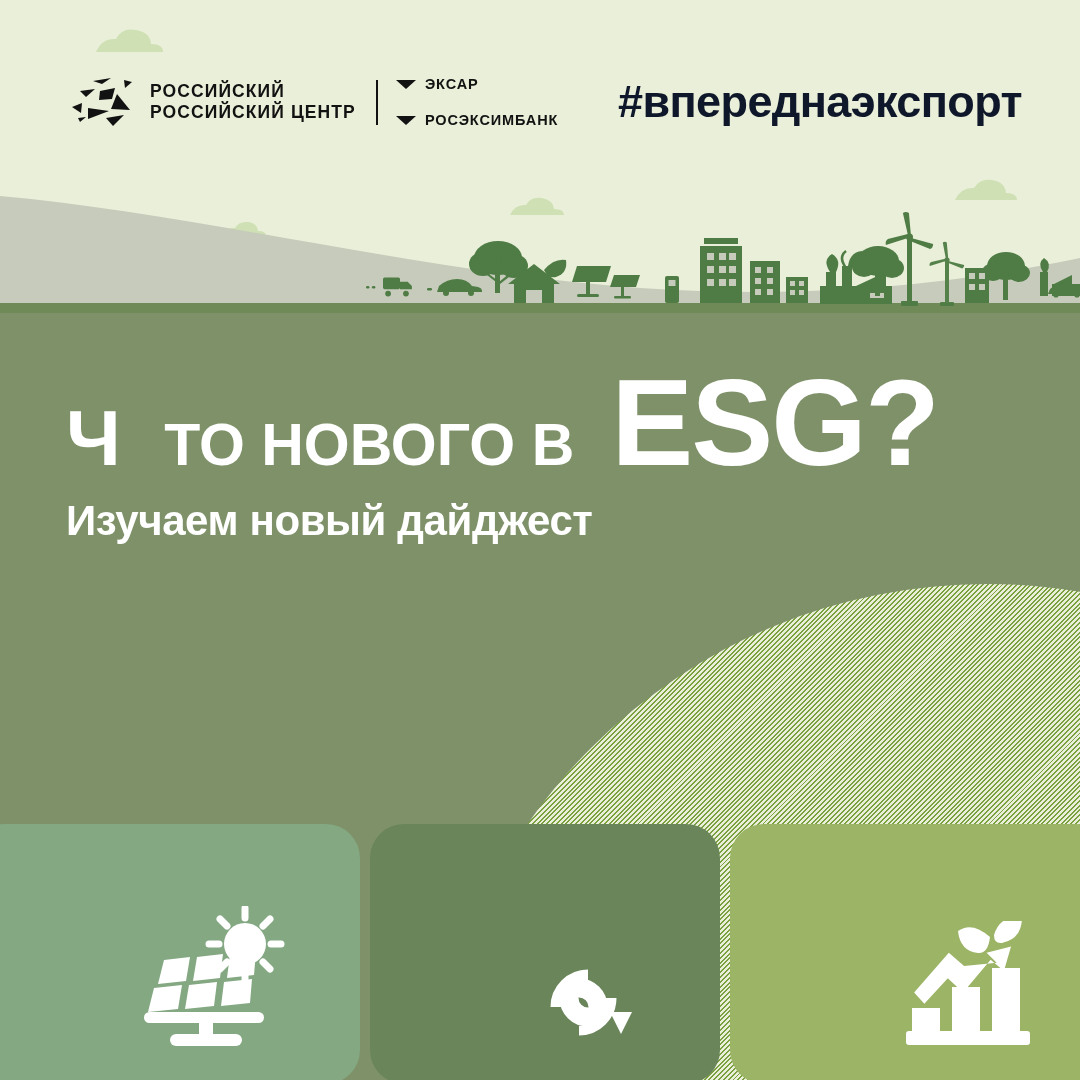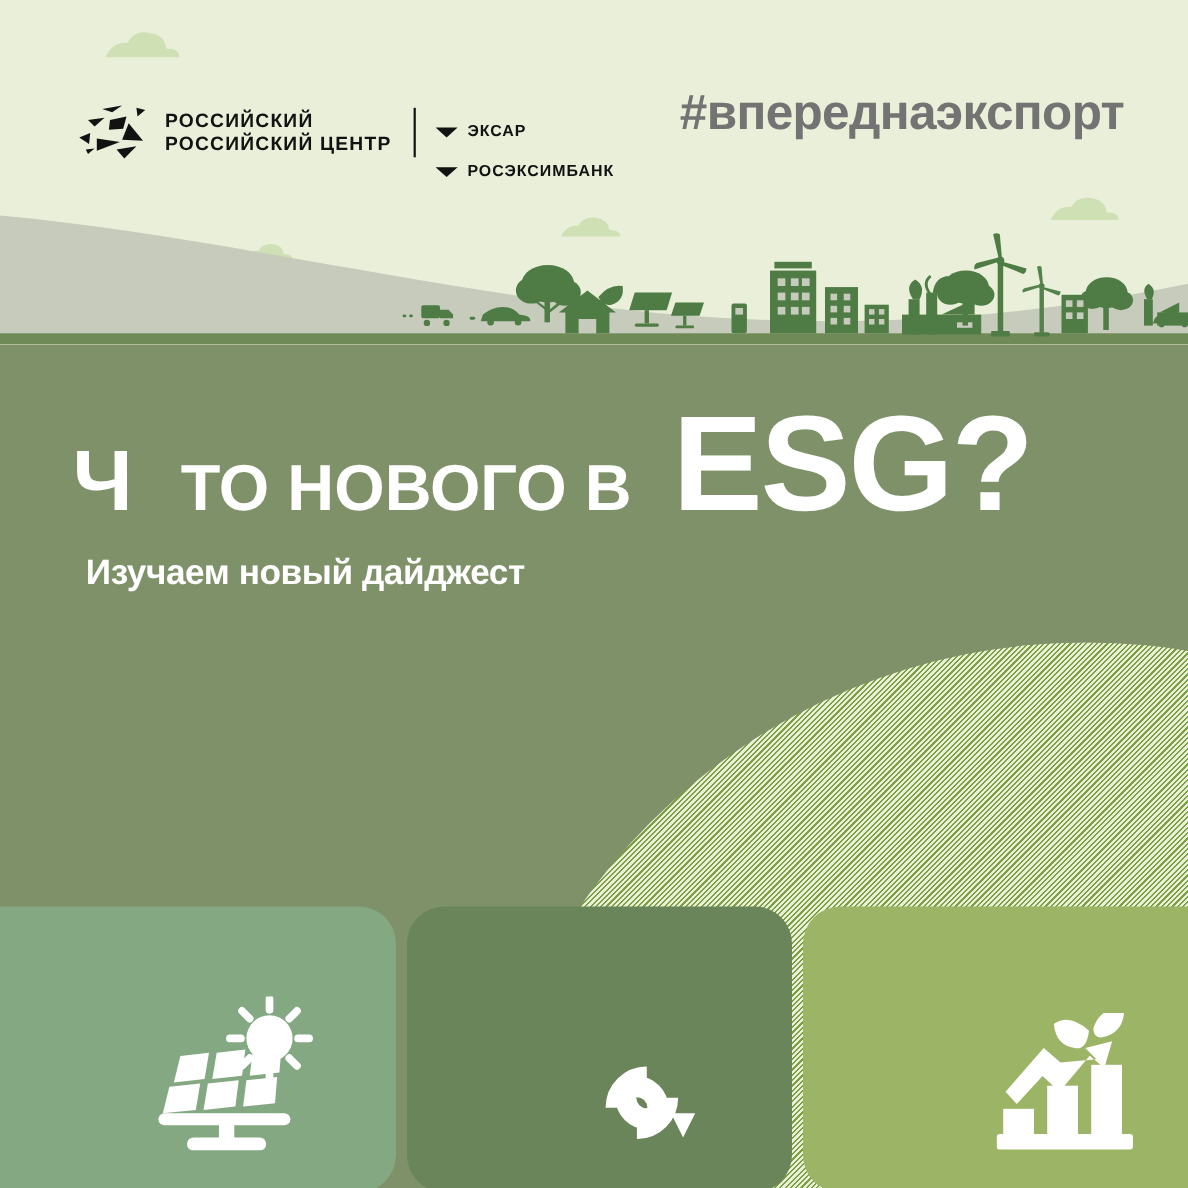--- a/index.html
+++ b/index.html
@@ -28,35 +28,35 @@
   }
   .rec-mark { width:62px; height:50px; flex:none; }
   .rec-words {
     margin-left:16px;
     font-weight:bold; font-size:17.5px; letter-spacing:1.1px;
     line-height:21px; color:#121212; white-space:nowrap;
   }
   .logo-divider {
     width:2px; height:45px; background:#121212; margin-left:20px; margin-right:18px; flex:none;
   }
-  .bank-col { display:flex; flex-direction:column; gap:20px;margin-top:36px; }
+  .bank-col { display:flex; flex-direction:column; gap:20px; }
   .bank-line { display:flex; align-items:center; gap:9px; }
   .tri-down {
     width:0; height:0; flex:none;
     border-left:10px solid transparent; border-right:10px solid transparent;
     border-top:9px solid #121212;
   }
   .bank-label {
     font-weight:bold; font-size:14.5px; letter-spacing:0.9px; color:#121212; white-space:nowrap;
   }
 
   .hashtag {
     position:absolute; right:58px; top:76px; z-index:6;
     font-weight:bold; font-size:45px; letter-spacing:-0.6px;
-    color:#737373; white-space:nowrap;
+    color:#0f172a; white-space:nowrap;
   }
 
   
   .main-area {
     position:absolute; left:0; top:313px; width:1080px; height:767px;
     background:#7f9169; overflow:hidden; z-index:1;
   }
   
   .hatch-circle {
     position:absolute; left:427px; top:271px;
@@ -73,22 +73,22 @@
     color:#ffffff; white-space:nowrap; line-height:1;
     font-weight:bold; letter-spacing:-0.5px;
     display:flex; align-items:baseline;
   }
   .hl-cap   { font-size:78px; }
   .hl-small { font-size:59px; letter-spacing:0px;margin-left:44px; }
   .hl-esg   { font-size:123px; margin-left:37px; letter-spacing:-2px; }
 
   .subtitle {
     position:absolute; left:66px; top:182px; z-index:4;
-    color:#ffffff; font-weight:bold; font-size:32px; line-height:51px;
-    letter-spacing:-0.4px; white-space:nowrap;margin-left:12px;
+    color:#ffffff; font-weight:bold; font-size:42px; line-height:51px;
+    letter-spacing:-0.4px; white-space:nowrap;
   }
 
   
   .url-block { position:absolute; left:66px; top:330px; z-index:4; }
   .cube-mark { width:58px; height:64px; display:block; }
   .url-text {
     margin-top:24px;
     font-weight:bold; font-size:42px; letter-spacing:-0.6px;
     color:#121212; white-space:nowrap;
   }

